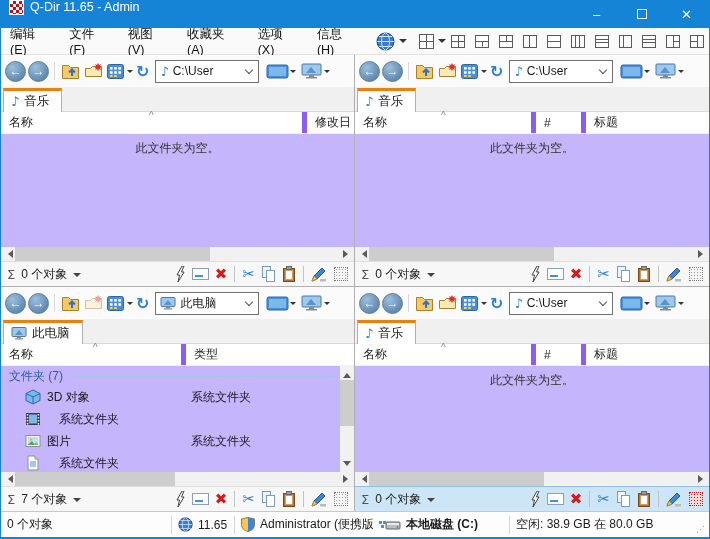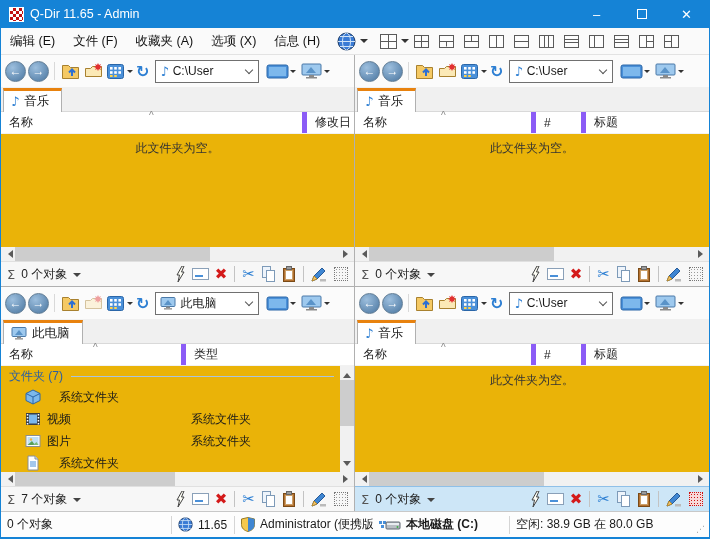--- a/index.html
+++ b/index.html
@@ -3,21 +3,21 @@
 <meta charset="utf-8">
 <style>
   * { margin:0; padding:0; box-sizing:border-box; }
   html,body { background:#444; }
   body { font-family:"Liberation Sans","DejaVu Sans",sans-serif; font-size:12px; color:#1a1a1a; }
 
   .window { width:710px; height:539px; background:#fff; position:relative;
             border-left:1px solid #1583d6; border-right:1px solid #1583d6; overflow:hidden; }
 
   
-  .titlebar { height:28px; background:#1583d6; display:flex; align-items:center; color:#fff; }
+  .titlebar { height:28px; background:#1583d6; display:flex; color:#fff; }
   .app-logo { width:15px; height:15px; margin:0 6px 0 8px; border:1px solid #fff;
     background-image:linear-gradient(45deg,#c11111 25%,transparent 25%,transparent 75%,#c11111 75%),
                      linear-gradient(45deg,#c11111 25%,#ffffff 25%,#ffffff 75%,#c11111 75%);
     background-size:6px 6px; background-position:0 0,3px 3px; }
   .title-text { font-size:12.5px; }
   .tb-spacer { flex:1; }
   .tb-btn { width:45px; height:28px; display:flex; align-items:center; justify-content:center; color:#fff; font-size:13px; }
   .maxbox { width:10px; height:10px; border:1px solid #fff; }
 
   
@@ -70,21 +70,21 @@
   .tab-label { font-size:12.5px; }
 
   
   .phead { height:22px; display:flex; align-items:center; position:relative; flex:none; color:#222;
            border-bottom:1px solid #f2f2f2; }
   .caret { position:absolute; top:-2px; color:#888; font-size:10px; }
   .colcell { padding:0 8px; height:100%; display:flex; align-items:center; overflow:hidden; white-space:nowrap; }
   .cl { border-left:5px solid #8b5cf6; }
 
   
-  .pbody { flex:1; position:relative; overflow:hidden; background:#eab308; }
+  .pbody { flex:1; position:relative; overflow:hidden; background:#c4b5fd; }
   .empty-text { position:absolute; top:6px; left:0; right:0; text-align:center; color:#333; }
   .group-row { display:flex; align-items:center; height:20px; padding-left:8px; color:#2b5fa3; }
   .group-line { flex:1; height:1px; background:#a9c4e0; margin:0 2px 0 8px; }
   .file-row { display:flex; align-items:center; height:22px; }
   .fr-icon { width:16px; margin-left:24px; margin-right:6px; display:flex; }
   .fr-name { width:132px; white-space:nowrap; overflow:hidden; }
   .fr-type { padding-left:12px; white-space:nowrap; }
 
   
   .hscroll { height:14px; background:#f1f1f1; display:flex; align-items:center; flex:none; }
@@ -142,20 +142,21 @@
     <div class="tb-btn">–</div>
     <div class="tb-btn">
         <span class="maxbox"></span>
       </div>
     <div class="tb-btn">✕</div>
   </div>
 
   <div class="menubar">
     <span class="menu-item">编辑 (E)</span>
     <span class="menu-item">文件 (F)</span>
+    <span class="menu-item">视图 (V)</span>
     <span class="menu-item">收藏夹 (A)</span>
     <span class="menu-item">选项 (X)</span>
     <span class="menu-item">信息 (H)</span>
     <span class="mb-icon">
       <svg width="19" height="19" viewBox="0 0 19 19">
           <circle cx="9.5" cy="9.5" r="8.5" fill="#3a7bd5" stroke="#17355f"></circle>
           <ellipse cx="9.5" cy="9.5" rx="4" ry="8.5" stroke="#cfe3f7" fill="none"></ellipse>
           <path d="M1 9.5h17M3 4.5h13M3 14.5h13" stroke="#cfe3f7" fill="none"></path>
         </svg>
     </span>
@@ -518,40 +519,40 @@
           <span>文件夹 (7)</span>
           <span class="group-line"></span>
         </div>
         <div class="file-row">
           <span class="fr-icon">
               <svg width="16" height="16" viewBox="0 0 16 16">
                 <path d="M8 1 15 4.5v7L8 15 1 11.5v-7Z" fill="#7db8ec" stroke="#2a66a8"></path>
                 <path d="M1 4.5 8 8l7-3.5M8 8v7" stroke="#2a66a8" fill="none"></path>
               </svg>
             </span>
+          <span class="fr-name">3D 对象</span>
           <span class="fr-type">系统文件夹</span>
         </div>
         <div class="file-row">
           <span class="fr-icon">
               <svg width="16" height="16" viewBox="0 0 16 16">
                 <rect x="1" y="2" width="14" height="12" fill="#3a3f46"></rect>
                 <rect x="4" y="3.5" width="8" height="9" fill="#7db8ec"></rect>
                 <g fill="#fff">
                   <rect x="1.8" y="3" width="1.5" height="1.5"></rect>
                   <rect x="1.8" y="6" width="1.5" height="1.5"></rect>
                   <rect x="1.8" y="9" width="1.5" height="1.5"></rect>
                   <rect x="1.8" y="12" width="1.5" height="1.5"></rect>
                   <rect x="12.7" y="3" width="1.5" height="1.5"></rect>
                   <rect x="12.7" y="6" width="1.5" height="1.5"></rect>
                   <rect x="12.7" y="9" width="1.5" height="1.5"></rect>
                   <rect x="12.7" y="12" width="1.5" height="1.5"></rect>
                 </g>
               </svg>
             </span>
-          <span class="fr-name">视频</span>
           <span class="fr-type">系统文件夹</span>
         </div>
         <div class="file-row">
           <span class="fr-icon">
               <svg width="16" height="16" viewBox="0 0 16 16">
                 <rect x="1" y="2.5" width="14" height="11" fill="#fff" stroke="#8a8f94"></rect>
                 <rect x="2.5" y="4" width="11" height="8" fill="#bfe0f7"></rect>
                 <circle cx="6" cy="6.5" r="1.2" fill="#f2b33d"></circle>
                 <path d="M2.5 12 7 8l3 4z" fill="#58a05a"></path>
                 <path d="M8 12l3.5-3 2 3z" fill="#7bb97d"></path>

